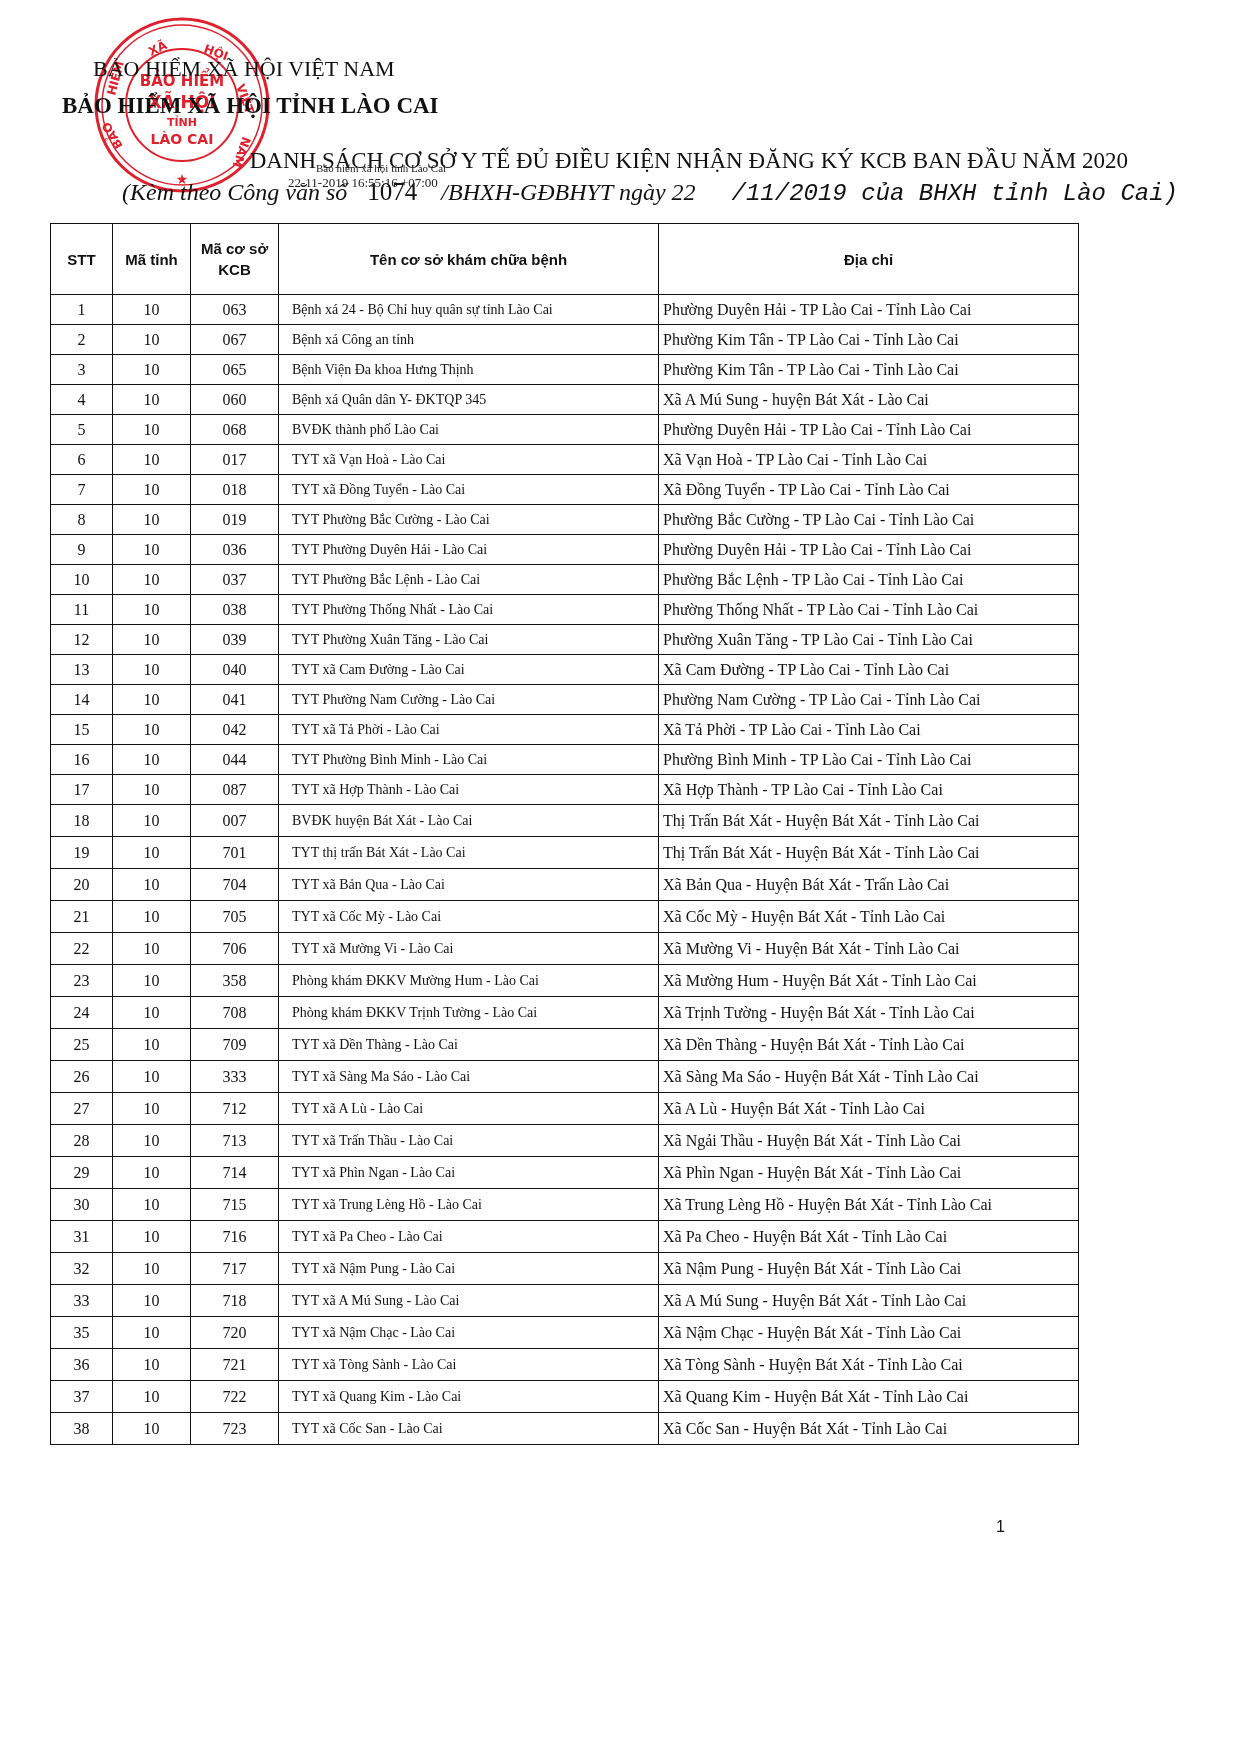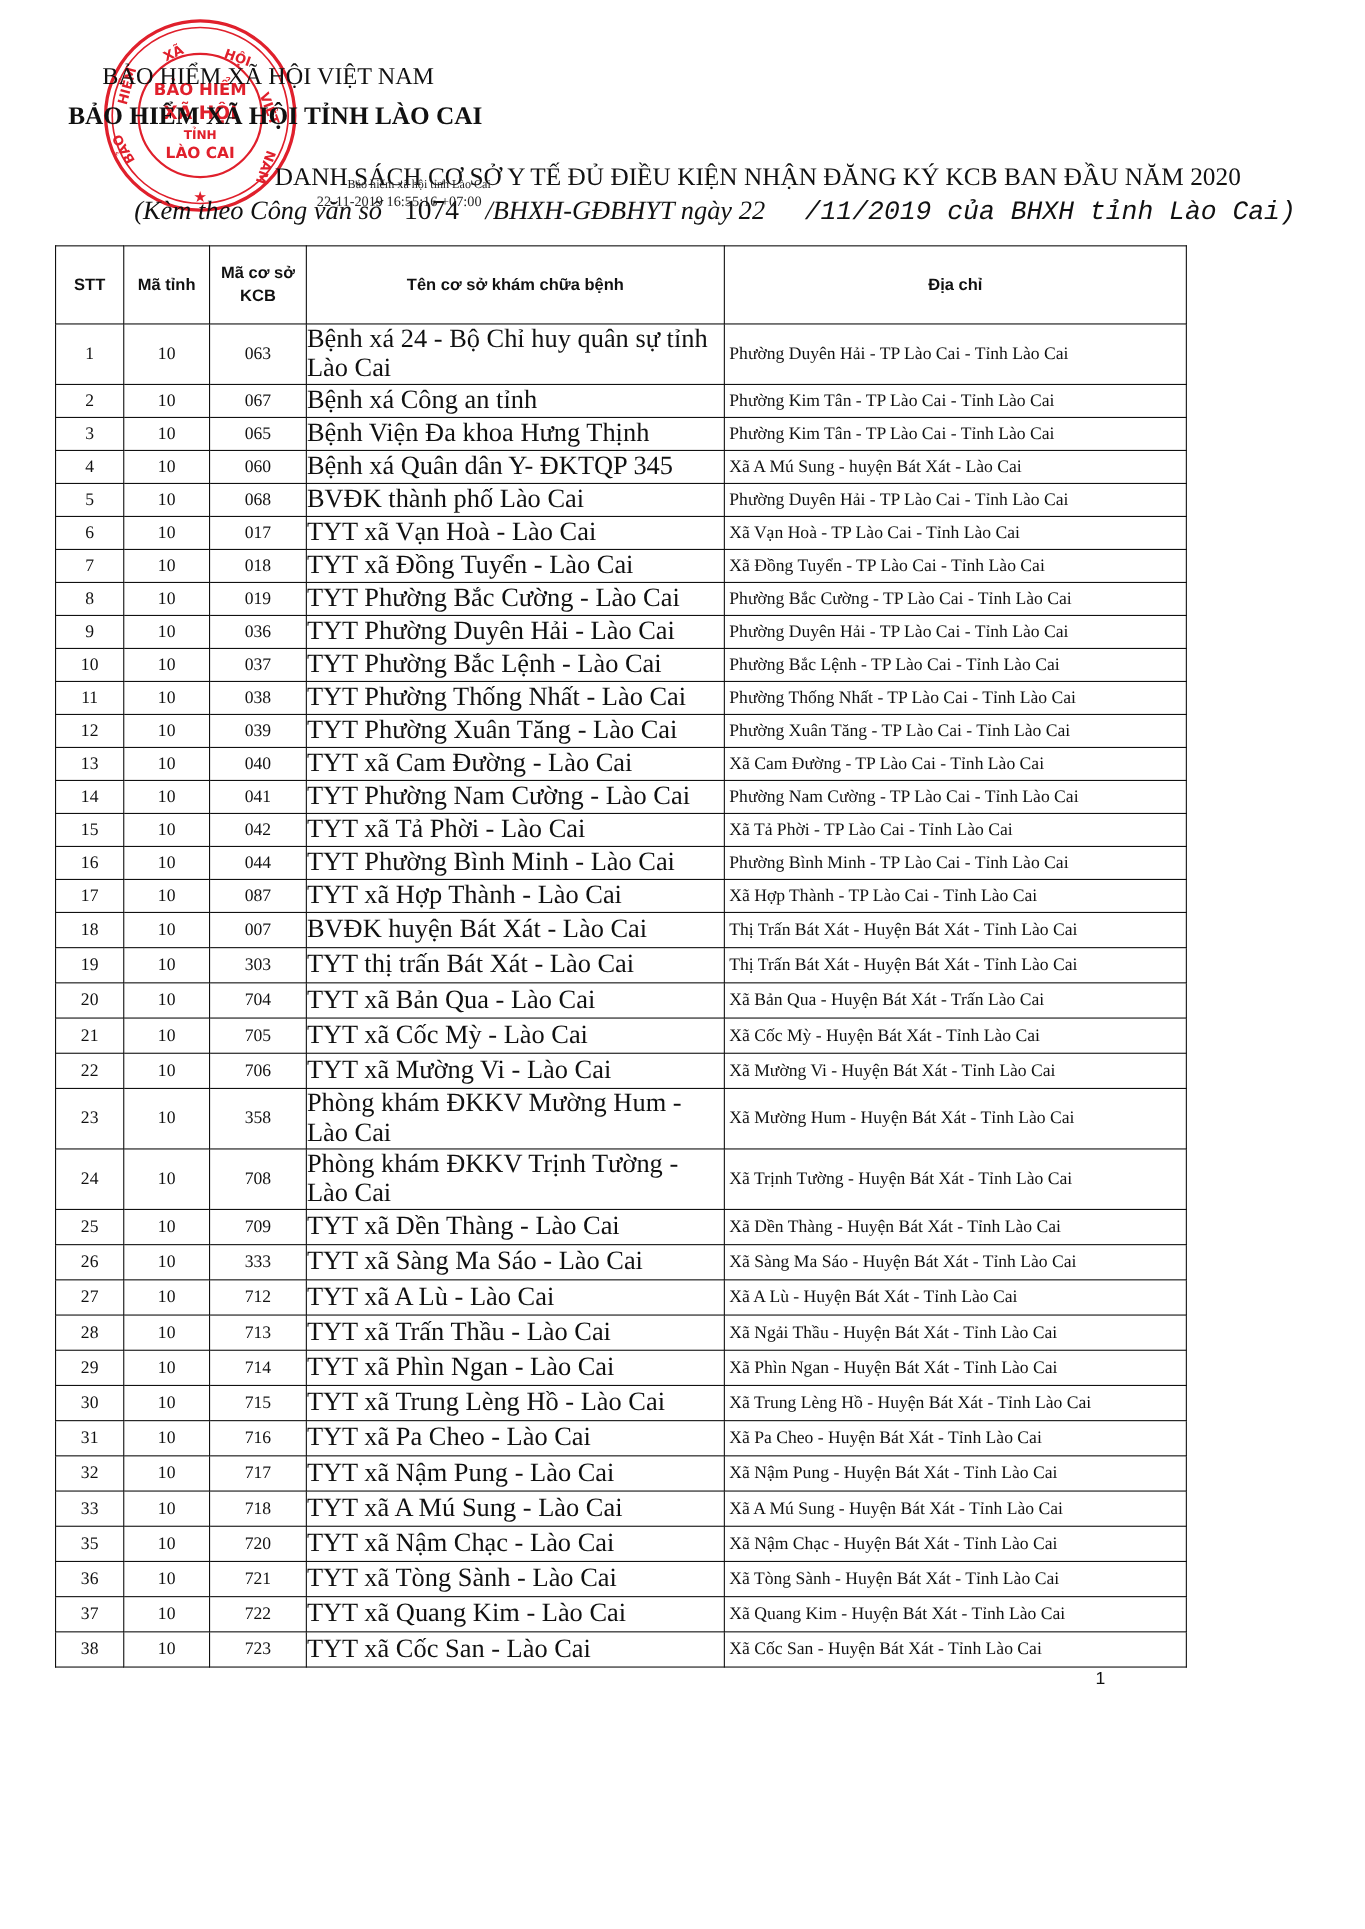--- a/index.html
+++ b/index.html
@@ -12,21 +12,21 @@
   .sig1 { left:316px; top:162px; font-size:11px; color:#222; }
   .sig2 { left:288px; top:175px; font-size:13px; color:#222; }
   .subtitle { left:122px; top:178px; font-size:24px; font-style:italic; }
   .subtitle span { display:inline-block; }
   .stamp { position:absolute; left:93px; top:16px; width:178px; height:178px; }
   table { position:absolute; left:50px; top:223px; border-collapse:collapse; width:1028px; table-layout:fixed; }
   td, th { border:1.5px solid #111; padding:0; vertical-align:middle; }
   th { font-family:"Liberation Sans", "DejaVu Sans", sans-serif; font-weight:bold; font-size:15px; height:70px; line-height:21px; }
   td { font-size:18px; }
   td.c { text-align:center; font-size:16px; }
-  td.name { padding-left:0; font-size:24px; }
+  td.name { padding-left:13px; font-size:14px; }
   td.addr { padding-left:4px; font-size:16px; }
   tr.r1 td { height:29px; }
   tr.r2 td { height:31px; }
   .pageno { position:absolute; left:996px; top:1518px; font-family:"Liberation Sans", sans-serif; font-size:16px; }
 </style>
 </head>
 <body>
 
 <svg class="stamp" viewBox="0 0 178 178">
   <circle cx="89" cy="89" r="86" fill="none" stroke="#e0202c" stroke-width="3"></circle>
@@ -200,21 +200,21 @@
       <tr class="r2">
         <td class="c">18</td>
         <td class="c">10</td>
         <td class="c">007</td>
         <td class="name">BVĐK huyện Bát Xát - Lào Cai</td>
         <td class="addr">Thị Trấn Bát Xát - Huyện Bát Xát - Tỉnh Lào Cai</td>
       </tr>
       <tr class="r2">
         <td class="c">19</td>
         <td class="c">10</td>
-        <td class="c">303</td>
+        <td class="c">701</td>
         <td class="name">TYT thị trấn Bát Xát - Lào Cai</td>
         <td class="addr">Thị Trấn Bát Xát - Huyện Bát Xát - Tỉnh Lào Cai</td>
       </tr>
       <tr class="r2">
         <td class="c">20</td>
         <td class="c">10</td>
         <td class="c">704</td>
         <td class="name">TYT xã Bản Qua - Lào Cai</td>
         <td class="addr">Xã Bản Qua - Huyện Bát Xát - Trấn Lào Cai</td>
       </tr>

